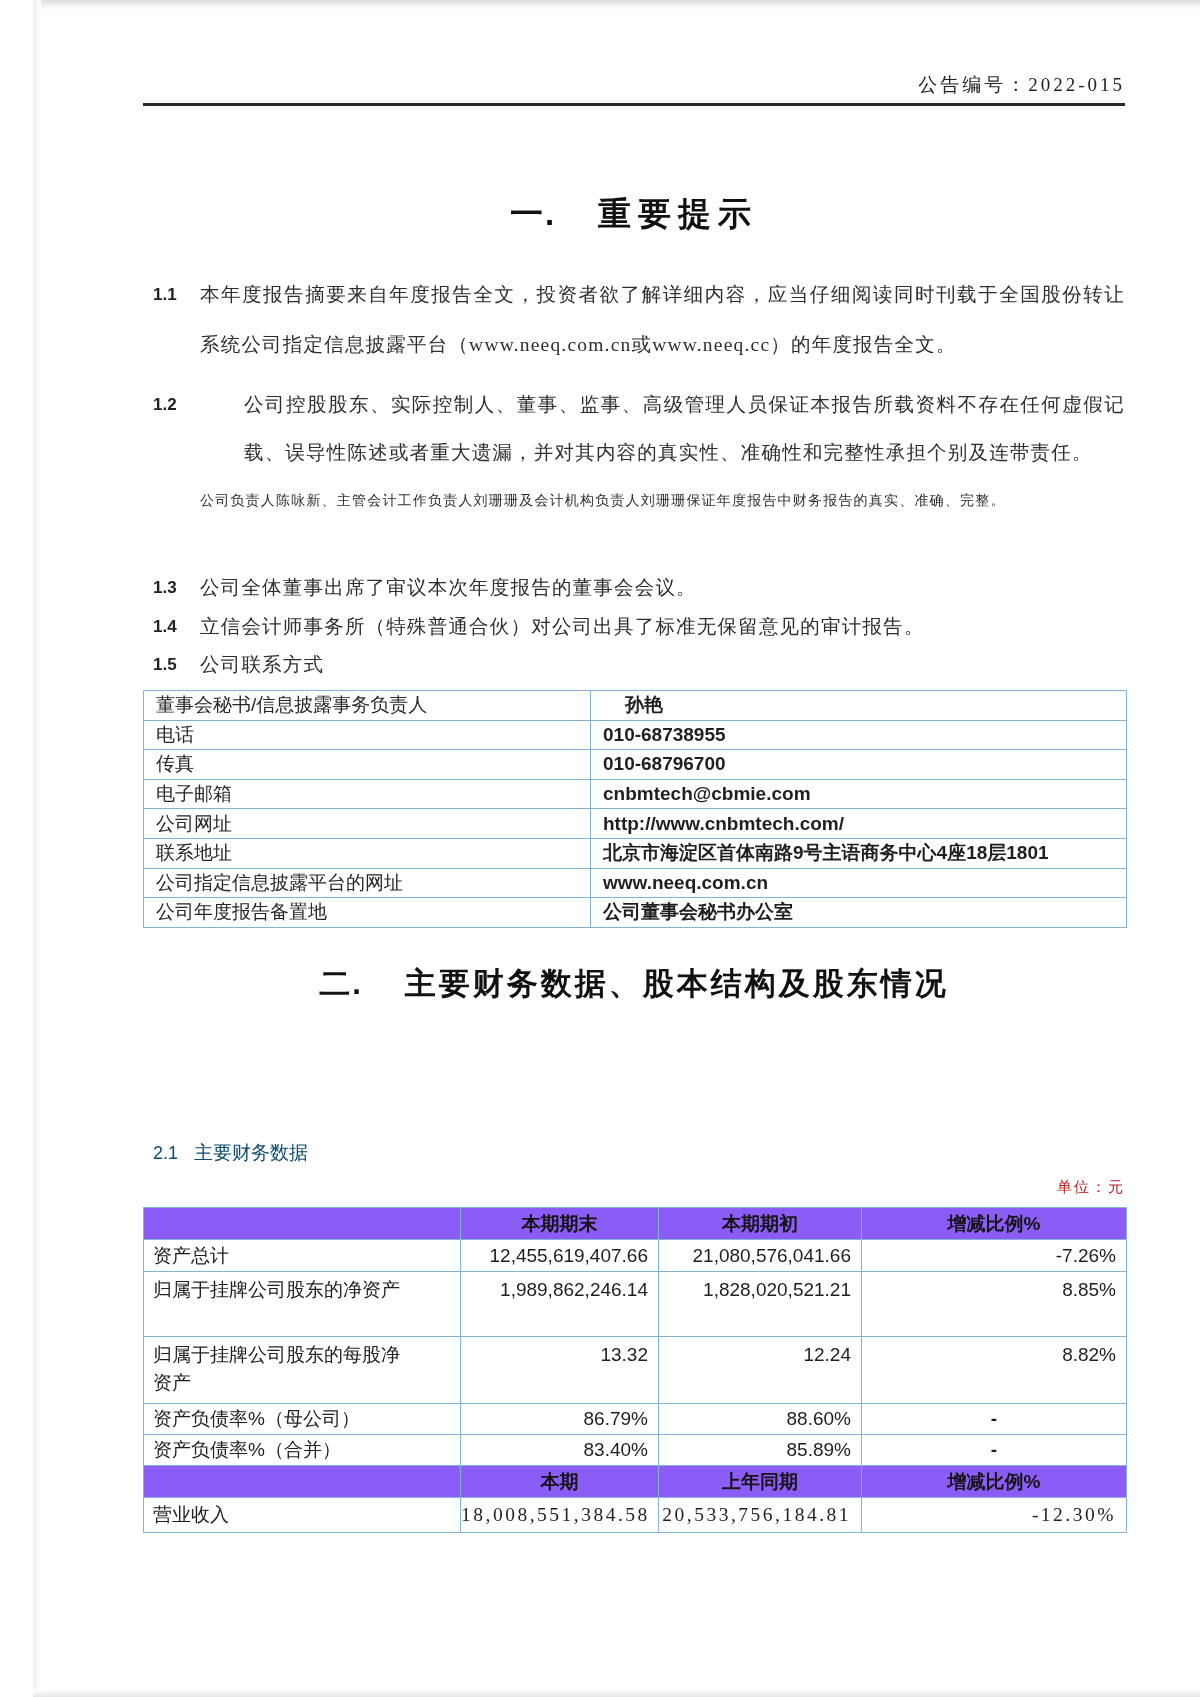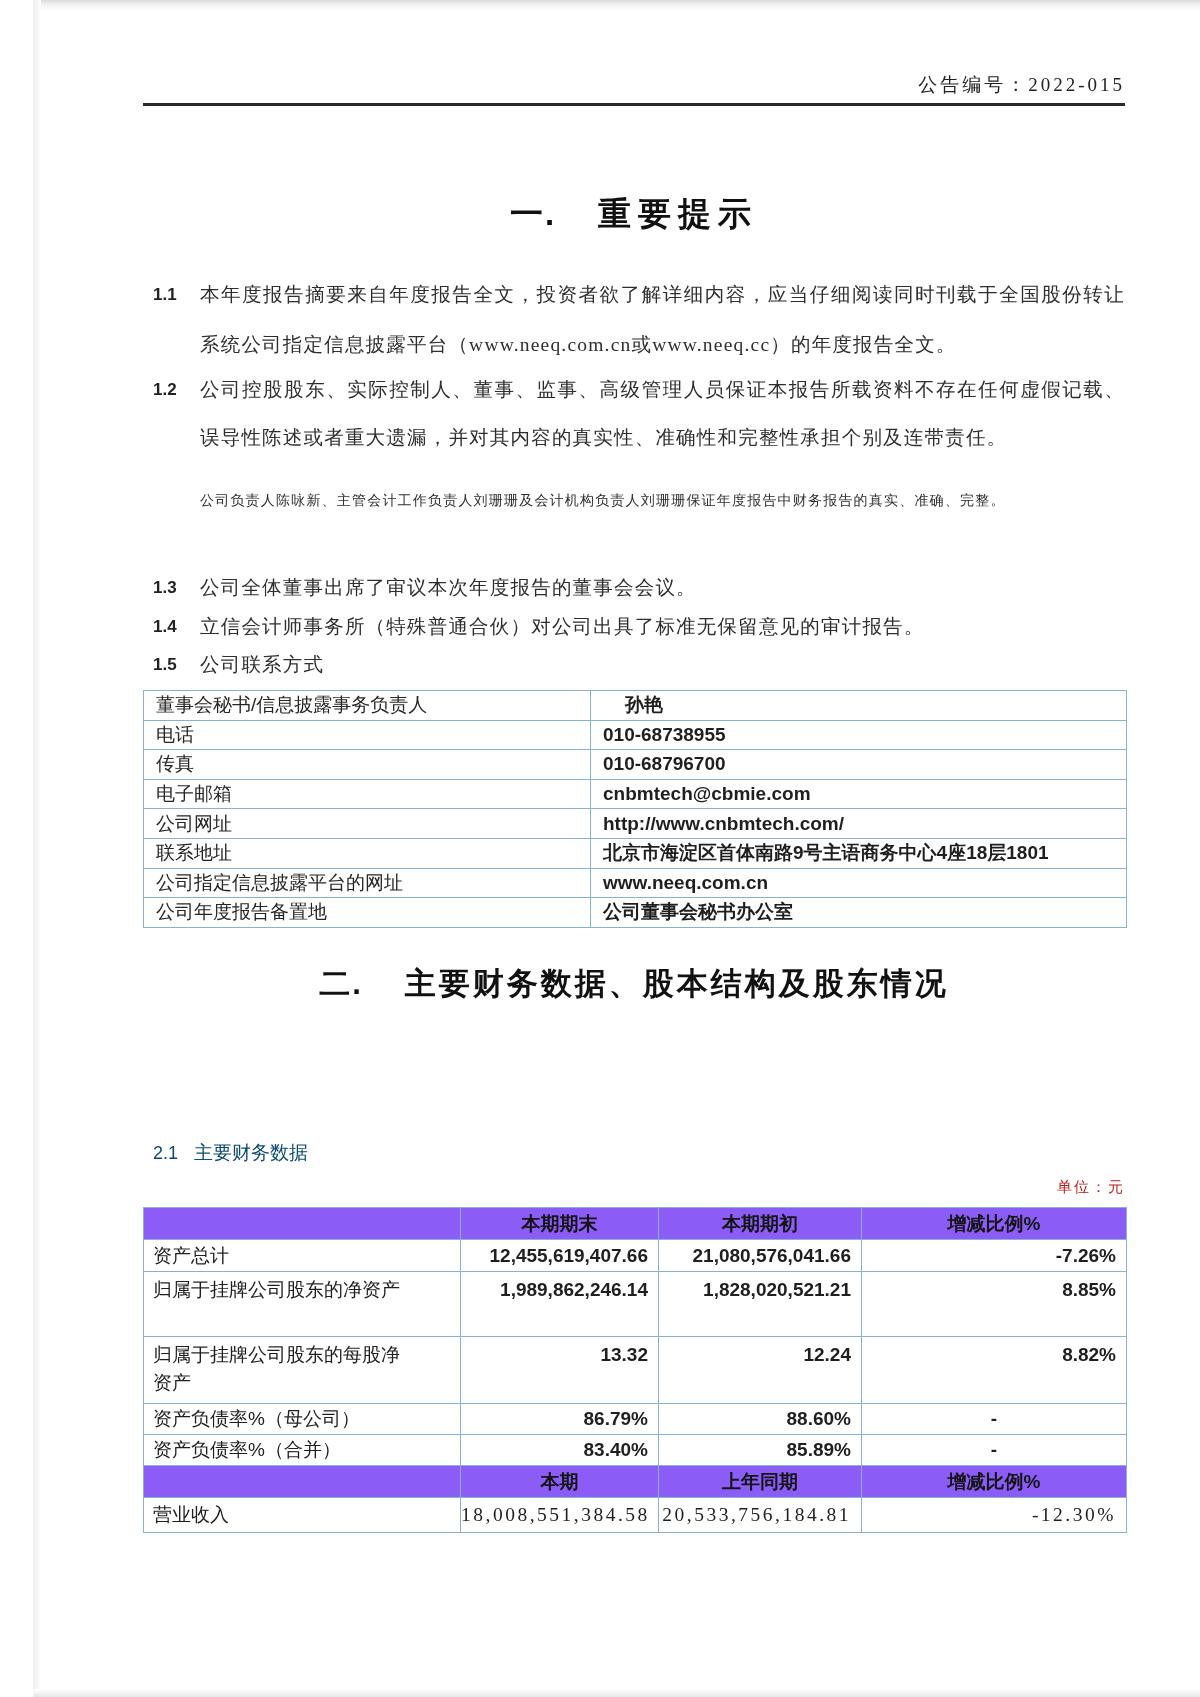--- a/index.html
+++ b/index.html
@@ -54,21 +54,21 @@
   }
   .clause-no {
     flex: 0 0 47px; padding-left: 10px; box-sizing: content-box;
     font-family: "Liberation Sans", "DejaVu Sans", sans-serif;
     font-weight: bold; font-size: 17px; line-height: inherit; color: #222;
   }
   .clause-text {
     flex: 1; text-align: justify; letter-spacing: 1.2px; line-height: inherit;
   }
   .clause-11 { top: 270px; line-height: 50px; }
-  .clause-12 { top: 366px; line-height: 48px; }
+  .clause-12 { top: 381px; line-height: 48px; gap: 44px; }
   .sub-para {
     position: absolute; left: 167px; width: 925px; top: 477px;
     font-size: 14px; line-height: 48px; letter-spacing: 1.2px;
     text-align: justify; color: #2e2e2e;
   }
   .clause-13 { top: 574px; line-height: 28px; }
   .clause-14 { top: 613px; line-height: 28px; }
   .clause-15 { top: 651px; line-height: 28px; }
 
   
@@ -104,21 +104,21 @@
     position: absolute; top: 1207px; left: 110px; width: 983px;
     border-collapse: collapse; table-layout: fixed;
     font-family: "Liberation Sans", "DejaVu Sans", sans-serif;
     font-size: 19px; color: #1f1f1f;
   }
   .fin-table td { border: 1.5px solid #86b2d8; padding: 0; line-height: 1.45; }
   .fin-table tr.head td {
     background: #8b5cf6; font-weight: bold; text-align: center; color: #141414;
   }
   .fin-table td.f-label { text-align: left; padding-left: 9px; padding-right: 48px; }
-  .fin-table td.f-num  { text-align: right; padding-right: 10px; font-weight: bold; }
+  .fin-table td.f-num  { text-align: right; padding-right: 10px; font-weight: normal; }
   .fin-table td.f-dash { text-align: center; font-weight: bold; }
   .fin-table tr.vtop td { vertical-align: top; padding-top: 4px; }
   .fin-table tr.r-h1 td { height: 31px; }
   .fin-table tr.r-1 td { height: 31px; border-radius: 7px; }
   .fin-table tr.r-2 td { height: 60px; }
   .fin-table tr.r-3 td { height: 62px; }
   .fin-table tr.r-4 td { height: 30px; }
   .fin-table tr.r-5 td { height: 30px; }
   .fin-table tr.r-h2 td { height: 31px; }
   .fin-table tr.r-6 td { height: 34px; }

